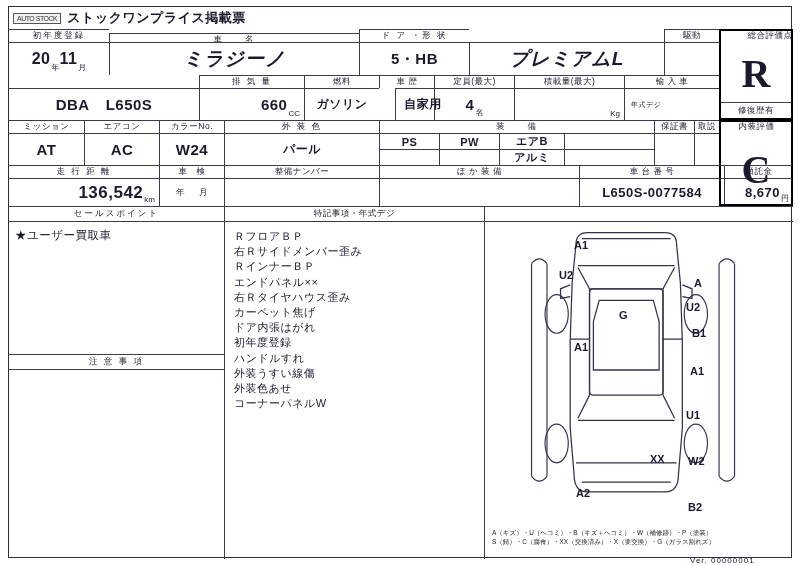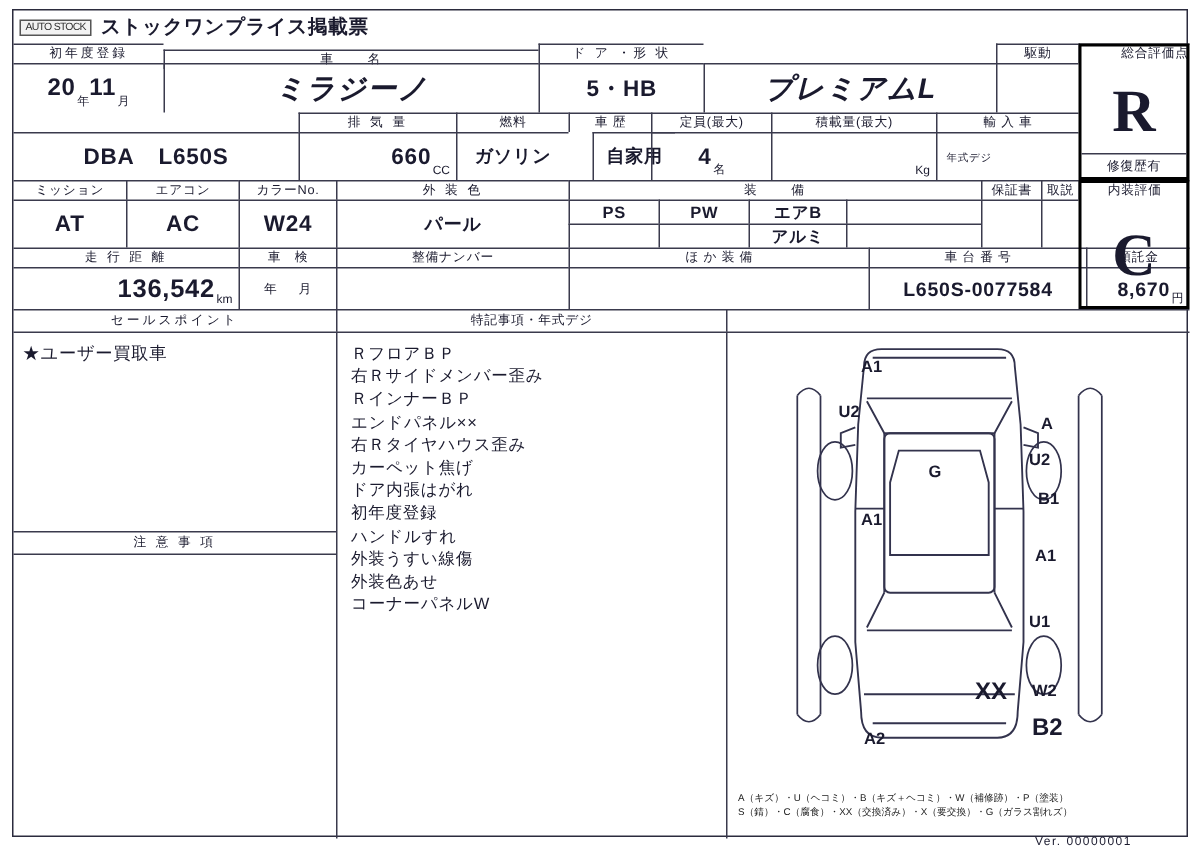--- a/index.html
+++ b/index.html
@@ -359,24 +359,24 @@
   <div style="position:absolute;left:505px;top:218px;width:240px;height:290px;">
     <span style="position:absolute;left:60px;top:14px;font-size:11px;font-weight:bold;">A1</span>
     <span style="position:absolute;left:45px;top:44px;font-size:11px;font-weight:bold;">U2</span>
     <span style="position:absolute;left:180px;top:52px;font-size:11px;font-weight:bold;">A</span>
     <span style="position:absolute;left:172px;top:76px;font-size:11px;font-weight:bold;">U2</span>
     <span style="position:absolute;left:105px;top:84px;font-size:11px;font-weight:bold;">G</span>
     <span style="position:absolute;left:178px;top:102px;font-size:11px;font-weight:bold;">B1</span>
     <span style="position:absolute;left:60px;top:116px;font-size:11px;font-weight:bold;">A1</span>
     <span style="position:absolute;left:176px;top:140px;font-size:11px;font-weight:bold;">A1</span>
     <span style="position:absolute;left:172px;top:184px;font-size:11px;font-weight:bold;">U1</span>
-    <span style="position:absolute;left:136px;top:228px;font-size:16px;font-weight:bold;">XX</span>
+    <span style="position:absolute;left:136px;top:228px;font-size:11px;font-weight:bold;">XX</span>
     <span style="position:absolute;left:174px;top:230px;font-size:11px;font-weight:bold;">W2</span>
     <span style="position:absolute;left:62px;top:262px;font-size:11px;font-weight:bold;">A2</span>
-    <span style="position:absolute;left:174px;top:252px;font-size:16px;font-weight:bold;">B2</span>
+    <span style="position:absolute;left:174px;top:276px;font-size:11px;font-weight:bold;">B2</span>
   </div>
 
   <div class="legend" style="position:absolute;left:483px;top:521px;width:300px;">
     <div>A（キズ）・U（ヘコミ）・B（キズ＋ヘコミ）・W（補修跡）・P（塗装）</div>
     <div>S（錆）・C（腐食）・XX（交換済み）・X（要交換）・G（ガラス割れズ）</div>
   </div>
 
 </div>
 
 <span class="serial" style="left:690px;top:556px;">Ver.  00000001</span>

